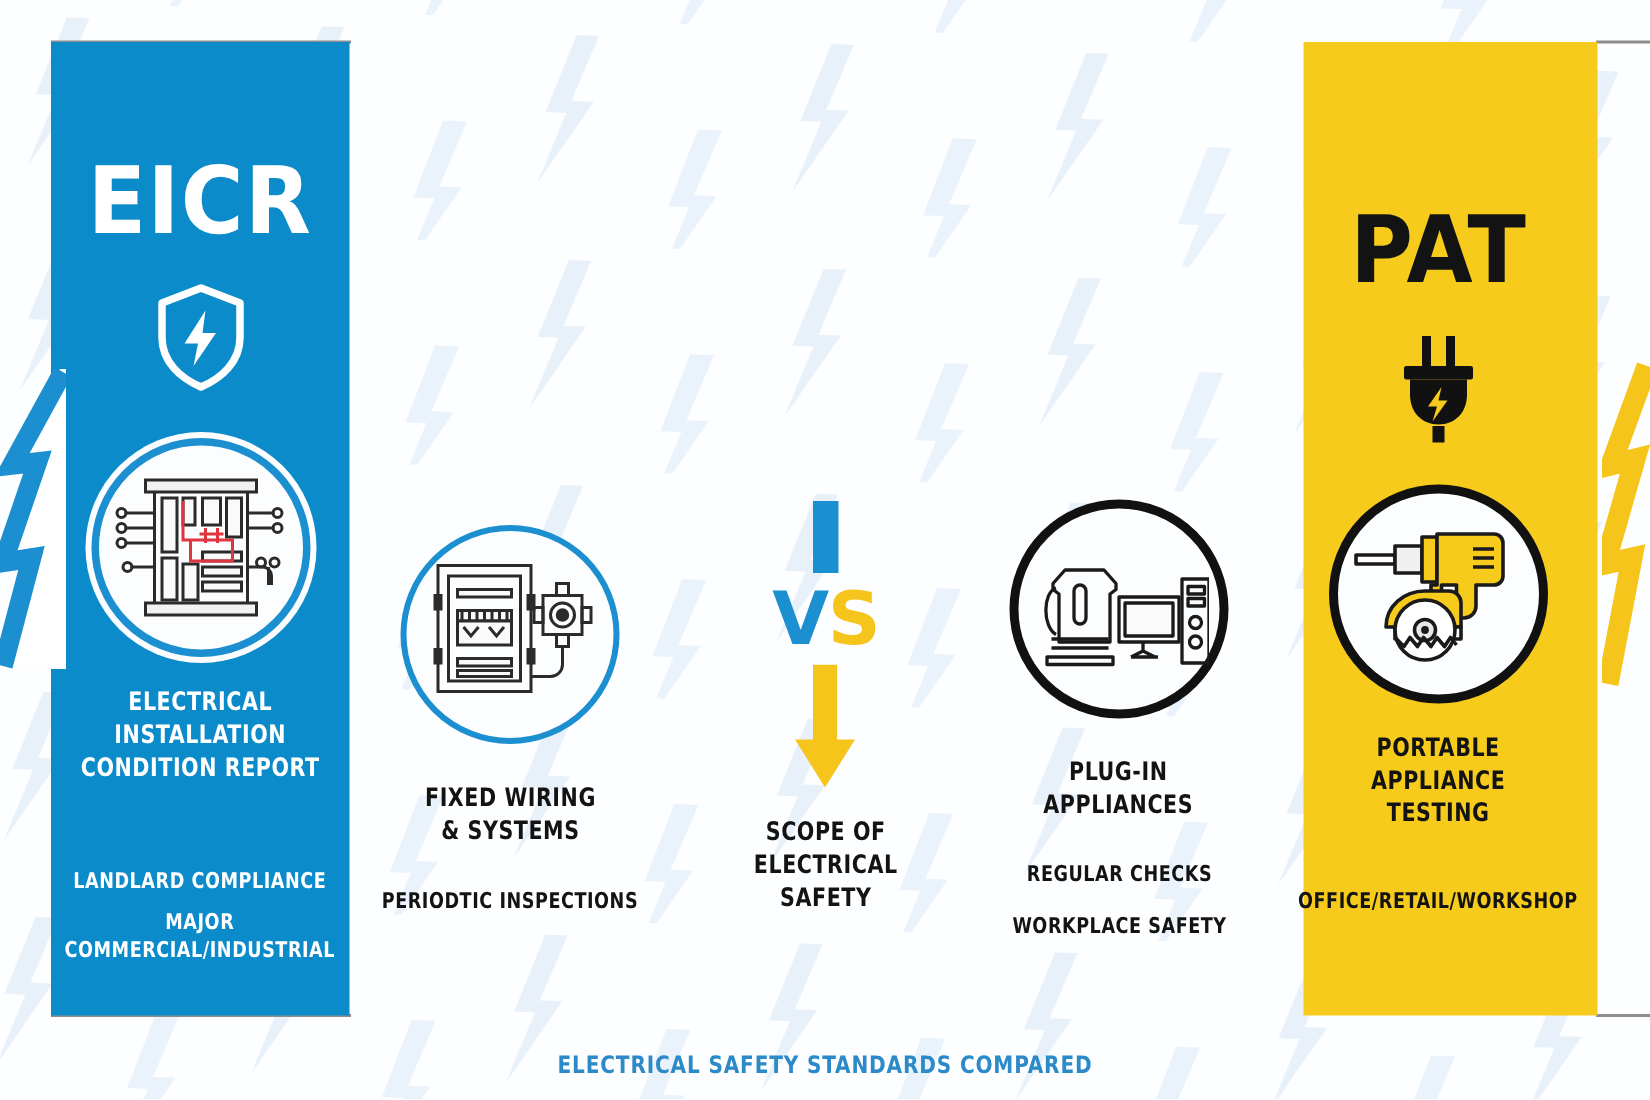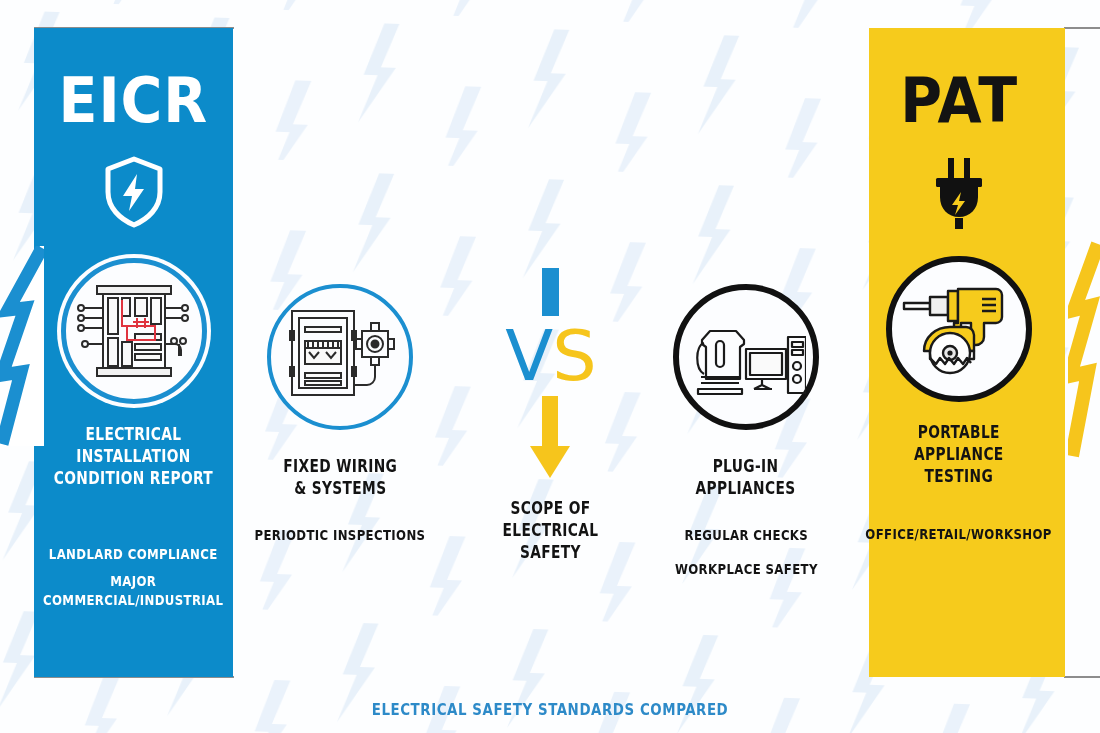--- a/index.html
+++ b/index.html
@@ -55,20 +55,21 @@
 
   
   .col {
     position: absolute;
     top: 28px;
     height: 649px;
     display: flex;
     flex-direction: column;
     align-items: center;
     text-align: center;
+    justify-content: center;
   }
   .col-1 { left: 34px;  width: 199px; }
   .col-2 { left: 245px; width: 190px; }
   .col-3 { left: 463px; width: 175px; }
   .col-4 { left: 648px; width: 196px; }
   .col-5 { left: 869px; width: 180px; }
 
   
   .big-title {
     font-family: "DejaVu Sans", sans-serif;
@@ -142,22 +143,22 @@
     align-items: center;
   }
   .vs-bar {
     width: 17px;
     height: 48px;
     background: #1b8fd0;
     margin-bottom: 8px;
   }
   .vs-word {
     font-family: "DejaVu Sans", sans-serif;
-    font-weight: 400;
-    font-size: 70px;
+    font-weight: 700;
+    font-size: 49px;
     line-height: 0.92;
     letter-spacing: -1px;
   }
   .vs-word .v { color: #1b8fd0; }
   .vs-word .s { color: #f6c51c; }
 
   
   #footer-caption {
     position: absolute;
     left: 0;

